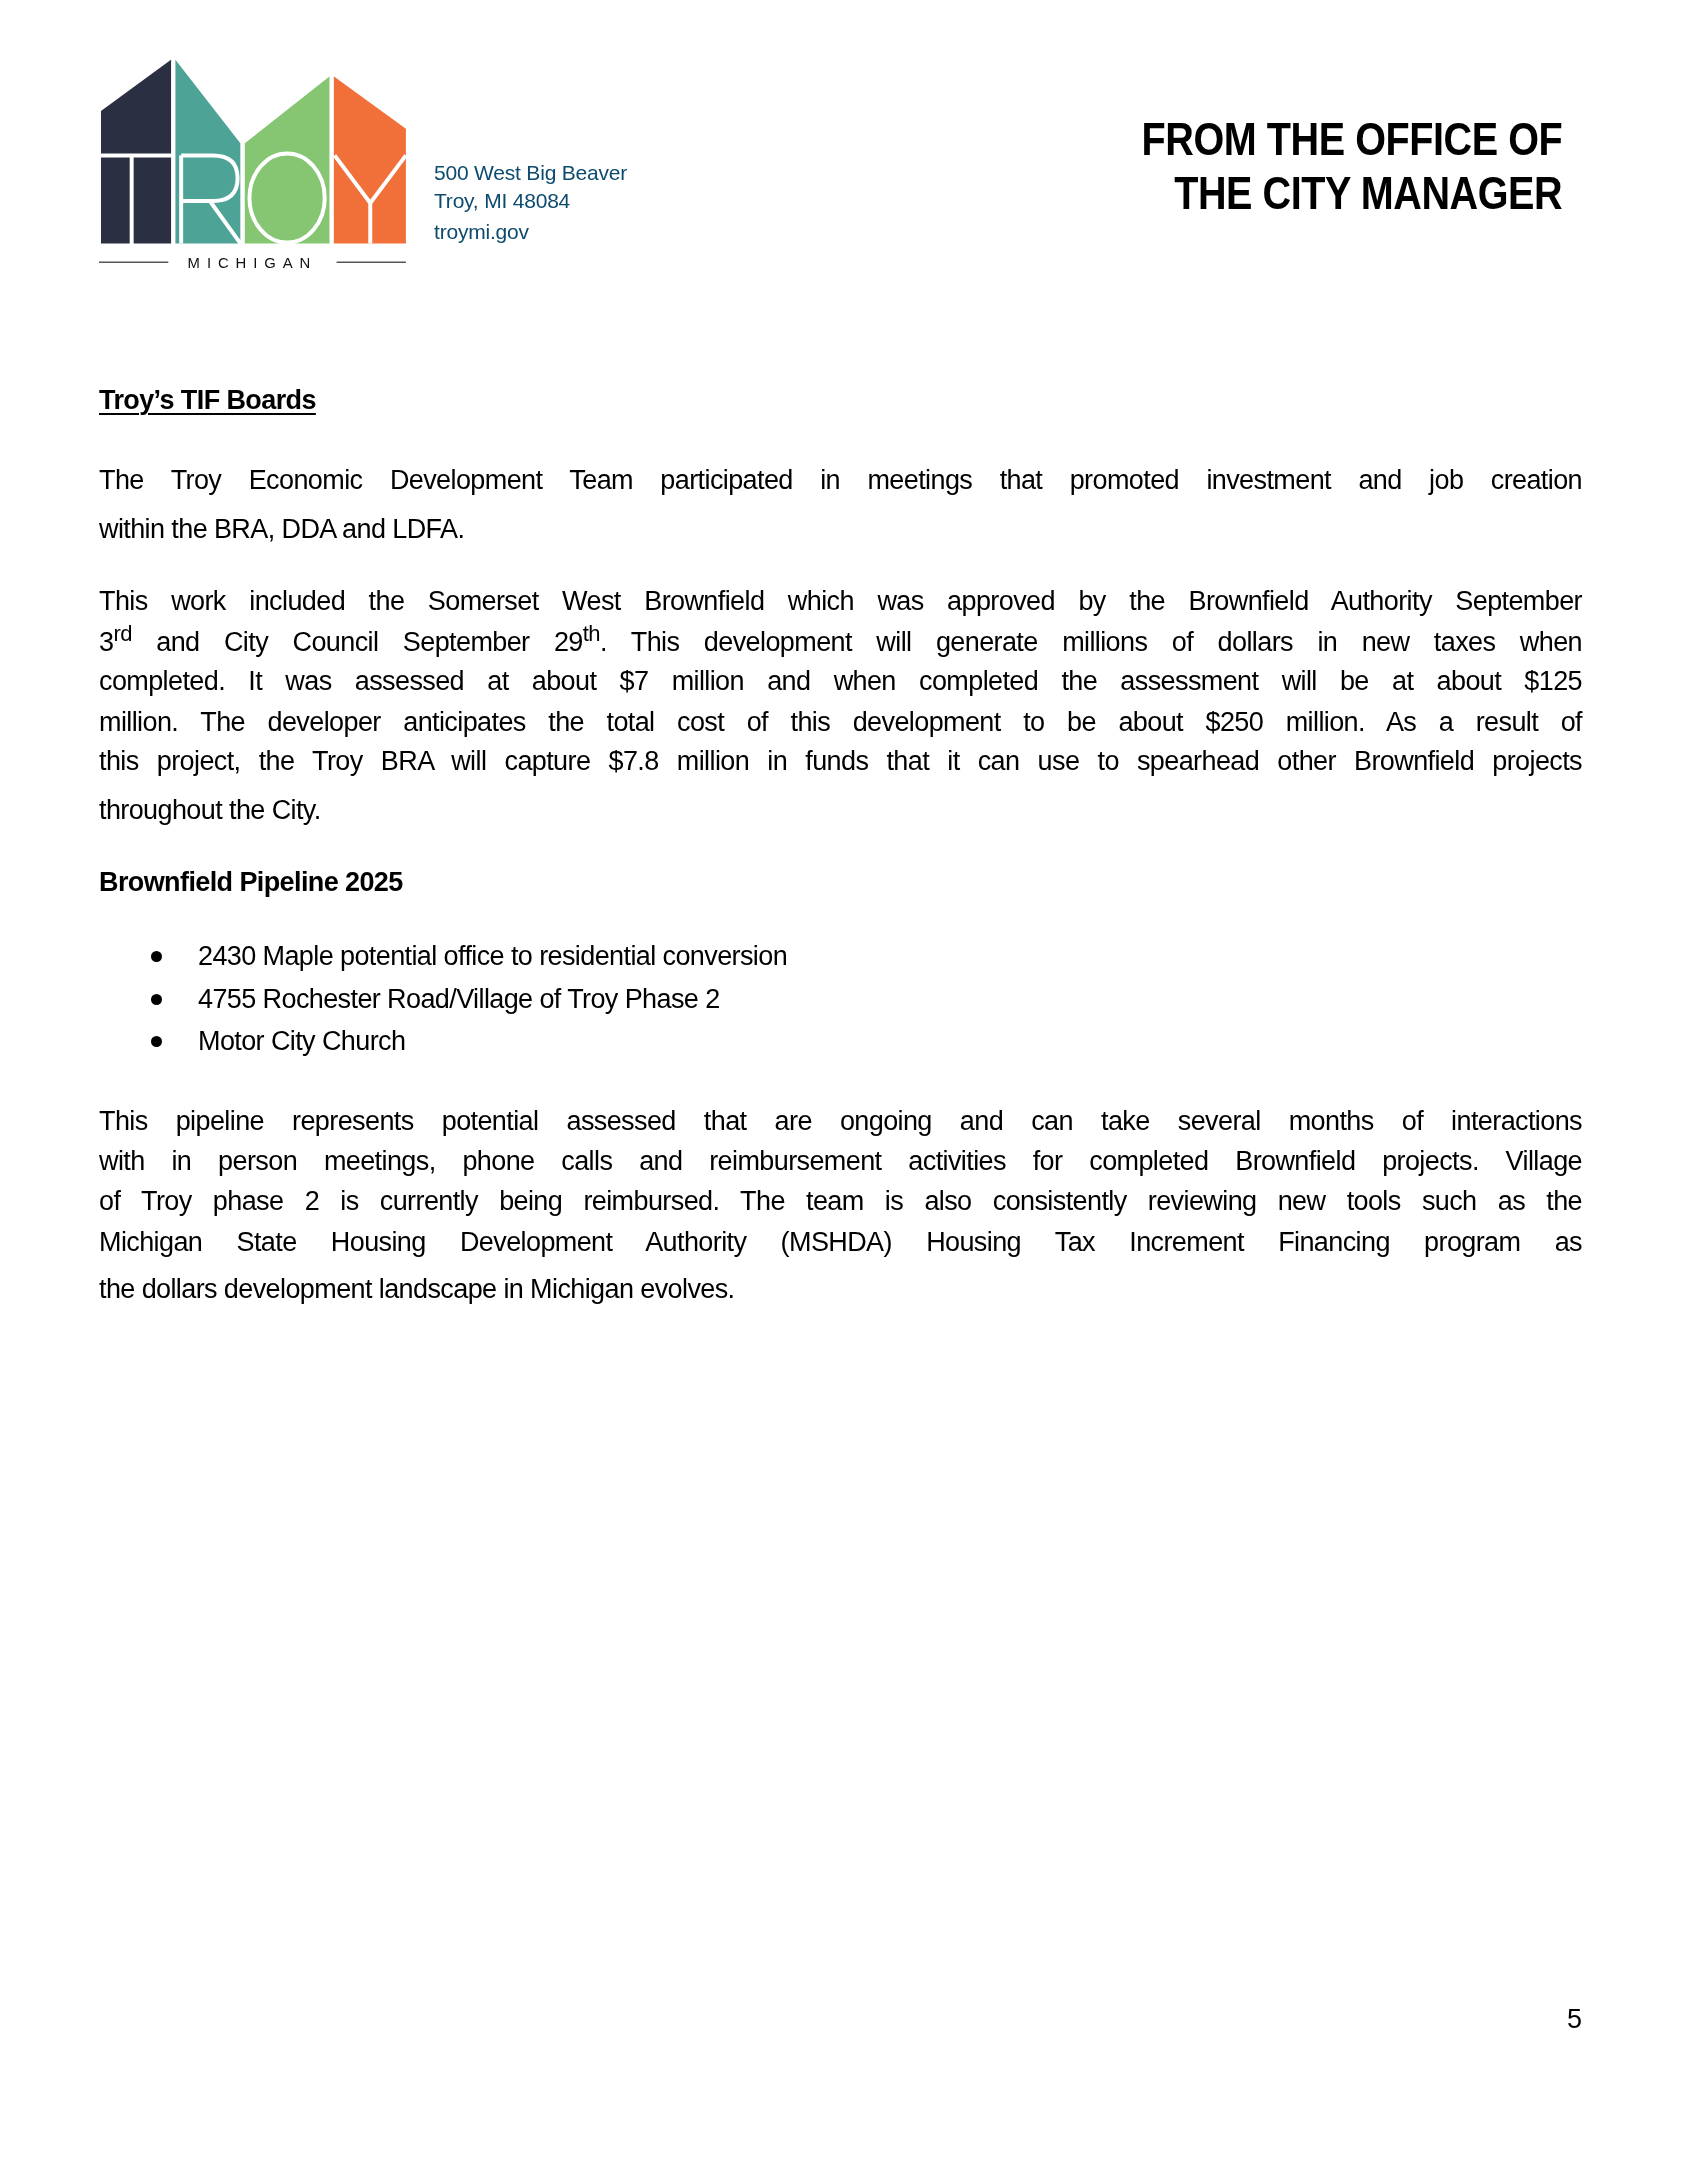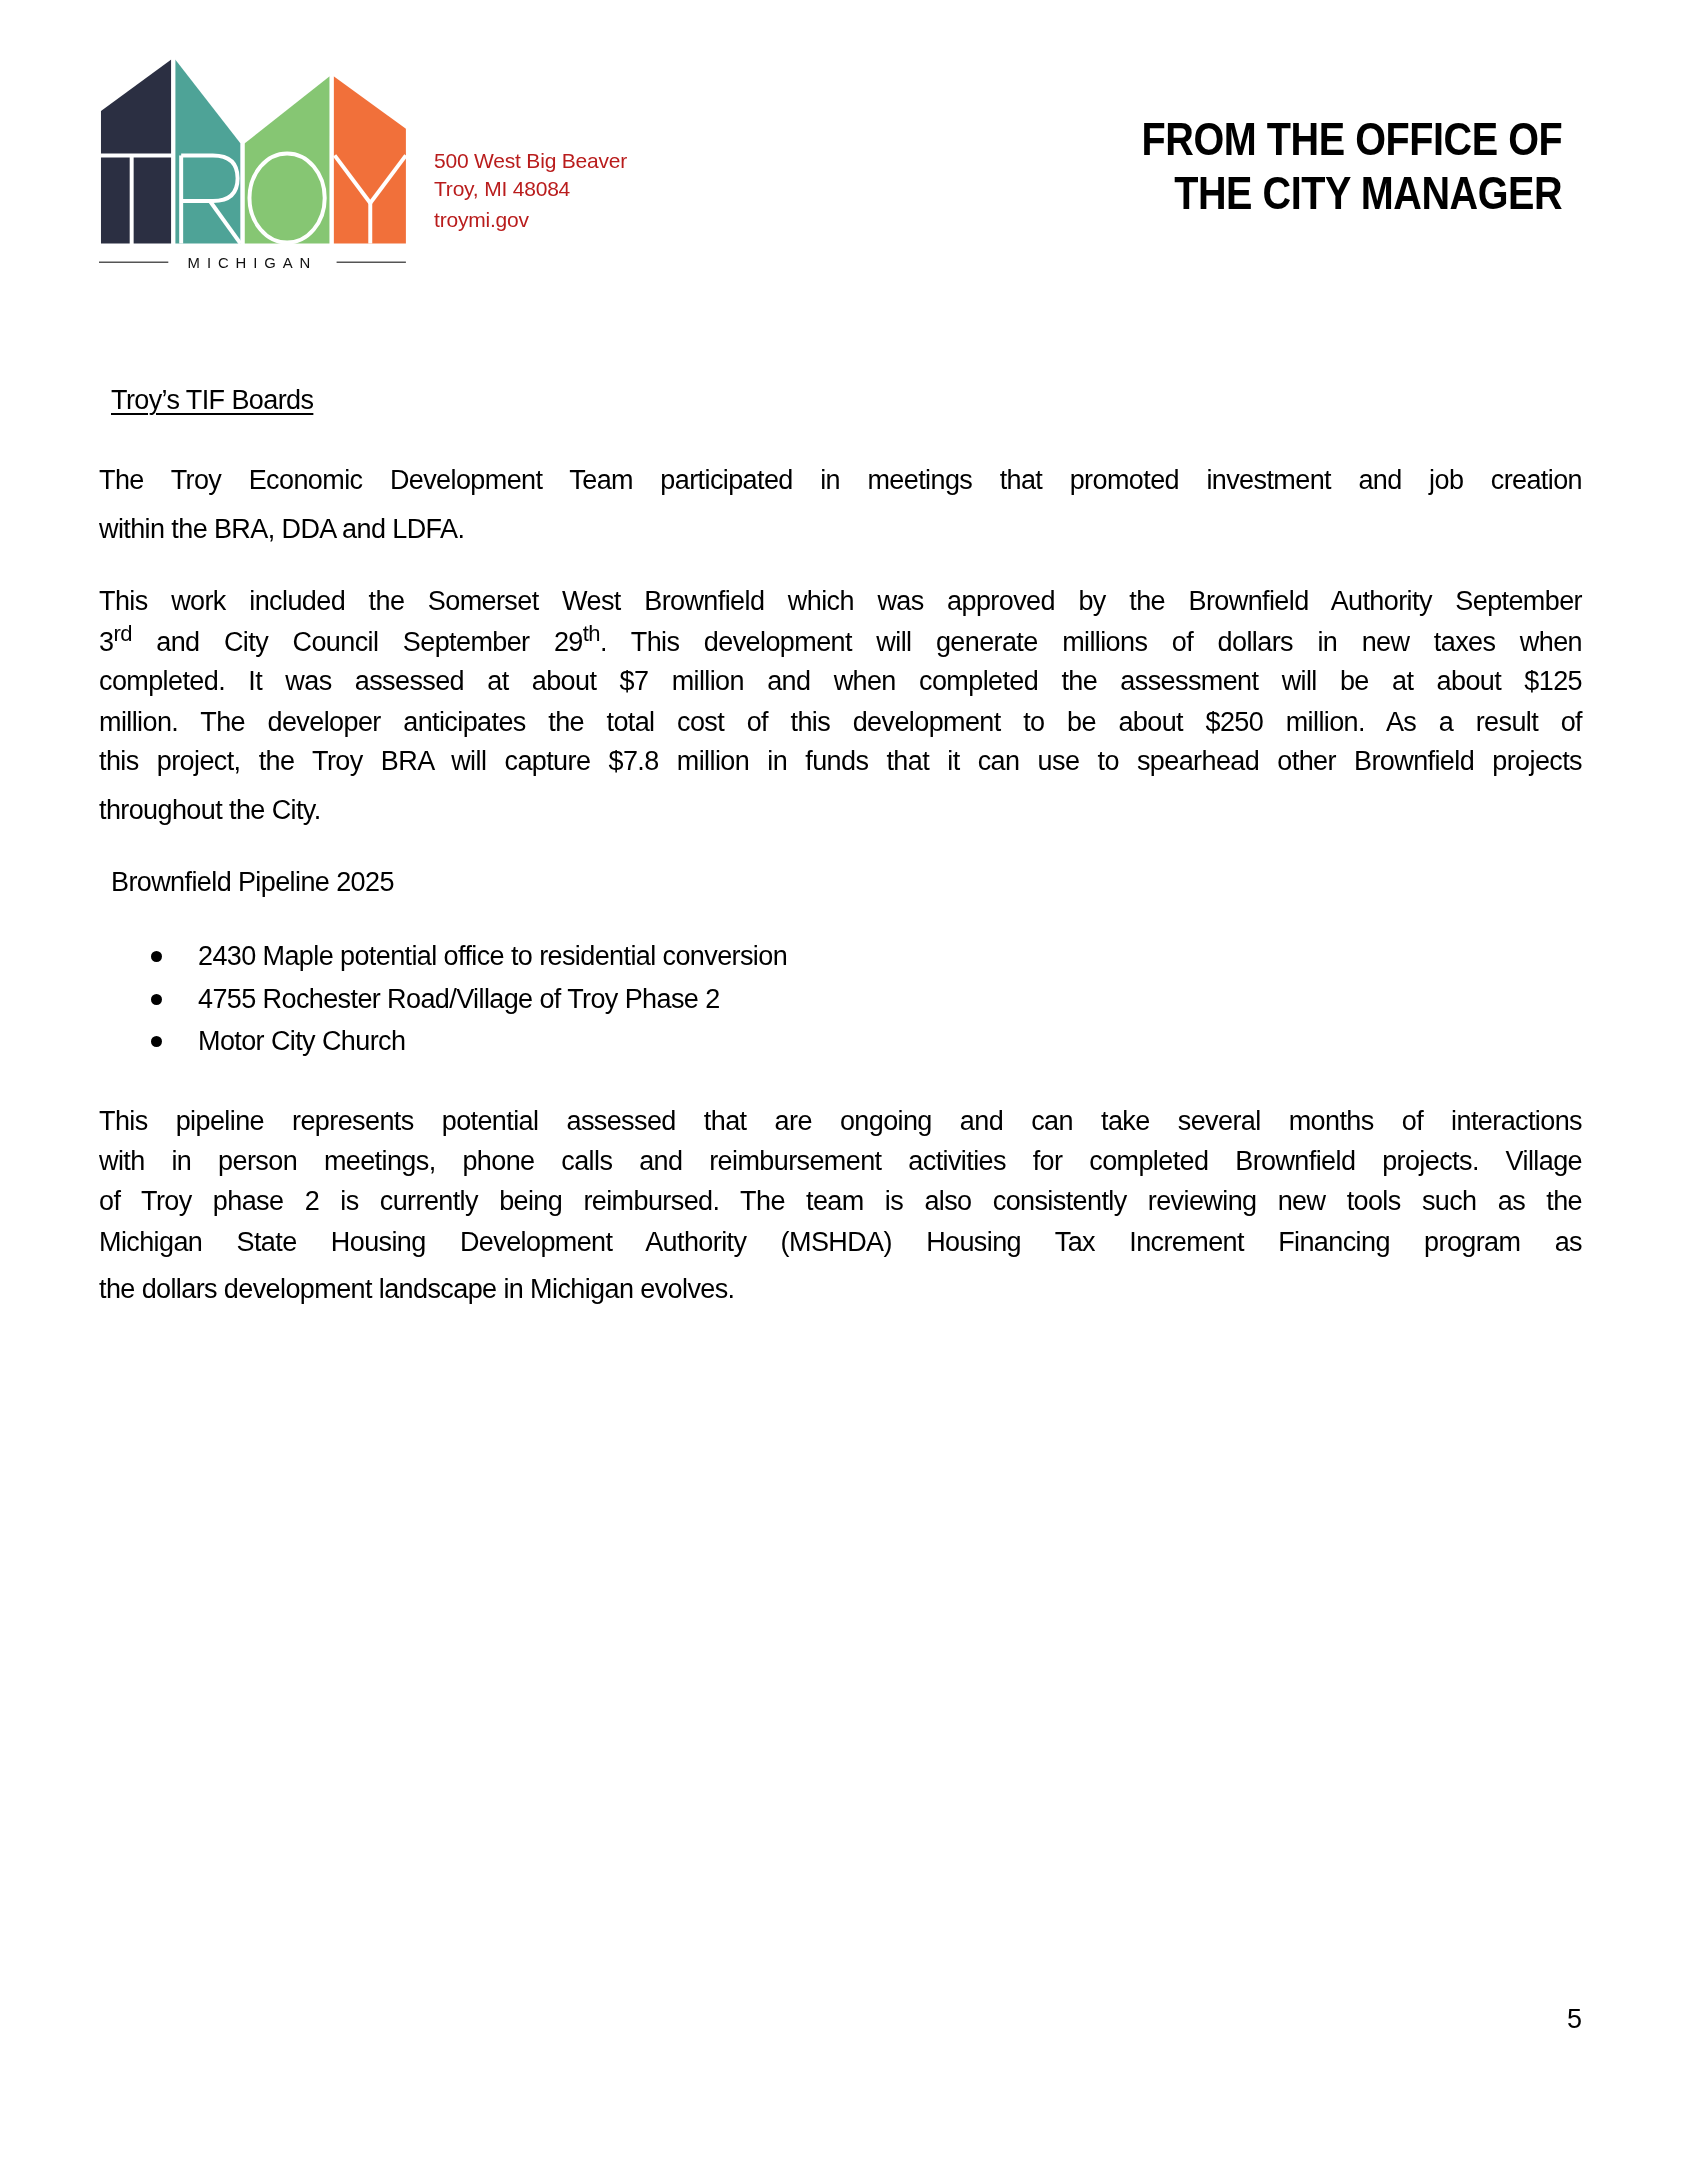--- a/index.html
+++ b/index.html
@@ -1,30 +1,30 @@
 <!DOCTYPE html>
 <html><head>
   <meta charset="utf-8">
   <style>
     html, body { margin: 0; padding: 0; background: #ffffff; }
     body { width: 1683px; height: 2178px; position: relative; overflow: hidden; color: #000; }
     .abs { position: absolute; }
 
     
     #logo { left: 0; top: 0; width: 693px; height: 297px; }
-    .addr { left: 434px; font-family: "Liberation Sans", sans-serif; font-size: 21px; color: #b91c1c; letter-spacing: -0.2px; line-height: 1; white-space: nowrap; }
+    .addr { left: 434px; font-family: "Liberation Sans", sans-serif; font-size: 21px; color: #0c4a6e; letter-spacing: -0.2px; line-height: 1; white-space: nowrap; margin-top: 12px; }
 
     
     .hdr { right: 121px; font-family: "Liberation Sans", sans-serif; font-weight: bold; font-size: 46px; line-height: 1; text-align: right; white-space: nowrap; transform: scaleX(0.86); transform-origin: right center; letter-spacing: -0.5px; }
 
     
     .txt { font-family: "Liberation Sans", sans-serif; font-size: 27px; line-height: 1; white-space: nowrap; letter-spacing: -0.6px; word-spacing: 0px; }
     .line { left: 99px; width: 1483px; font-family: "Liberation Sans", sans-serif; font-size: 27px; line-height: 1; letter-spacing: -0.6px; text-align: justify; text-align-last: justify; white-space: normal; }
     .line.last { text-align: left; text-align-last: left; margin-top: 8px; }
-    .bold { font-weight: normal; margin-left: 12px; }
+    .bold { font-weight: bold; }
     .u { text-decoration: underline; text-decoration-thickness: 2px; text-underline-offset: 4px; }
     sup { font-size: 22px; line-height: 0; vertical-align: 10px; }
     .bullet { left: 151px; width: 11px; height: 11px; border-radius: 50%; background: #000; }
     .pnum { left: 1567px; top: 2006px; font-family: "Liberation Sans", sans-serif; font-size: 27px; line-height: 1; }
   </style>
 </head>
 <body>
 
 <svg id="logo" class="abs" viewBox="0 0 700 300" width="693" height="297">
 

